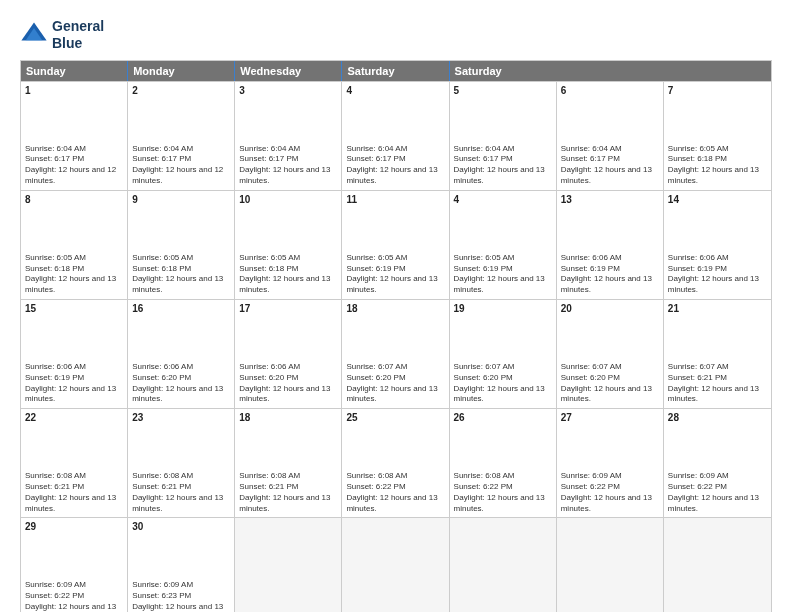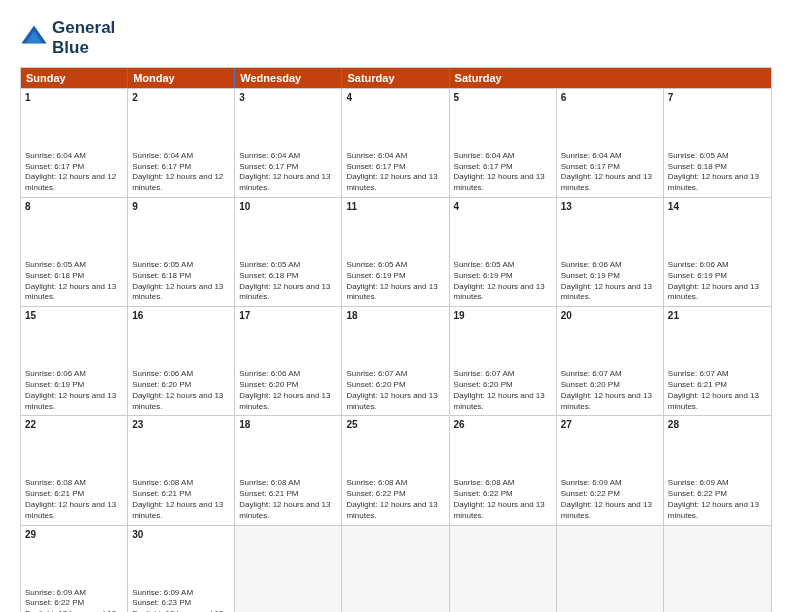--- a/index.html
+++ b/index.html
@@ -21,21 +21,21 @@
       display: flex;
       justify-content: space-between;
       align-items: flex-start;
       margin-bottom: 8px;
     }
     .logo {
       display: flex;
       align-items: center;
     }
     .logo-text {
-      font-size: 17px;
+      font-size: 14px;
       font-weight: bold;
       color: #1a3a5c;
       line-height: 1.2;
     }
     .logo-icon {
       width: 28px;
       height: 28px;
       margin-right: 4px;
     }
     .header-right {
@@ -53,21 +53,21 @@
     }
     .calendar {
       flex: 1;
       display: flex;
       flex-direction: column;
       border: 1px solid #ccc;
     }
     .cal-header-row {
       display: grid;
       grid-template-columns: repeat(7, 1fr);
-      background: #c2410c;
+      background: #737373;
     }
     .cal-header-cell {
       color: #fff;
       font-size: 11px;
       font-weight: bold;
       padding: 4px 5px;
       text-align: left;
       border-right: 1px solid #3a7fcf;
     }
     .cal-header-cell:last-child { border-right: none; }

